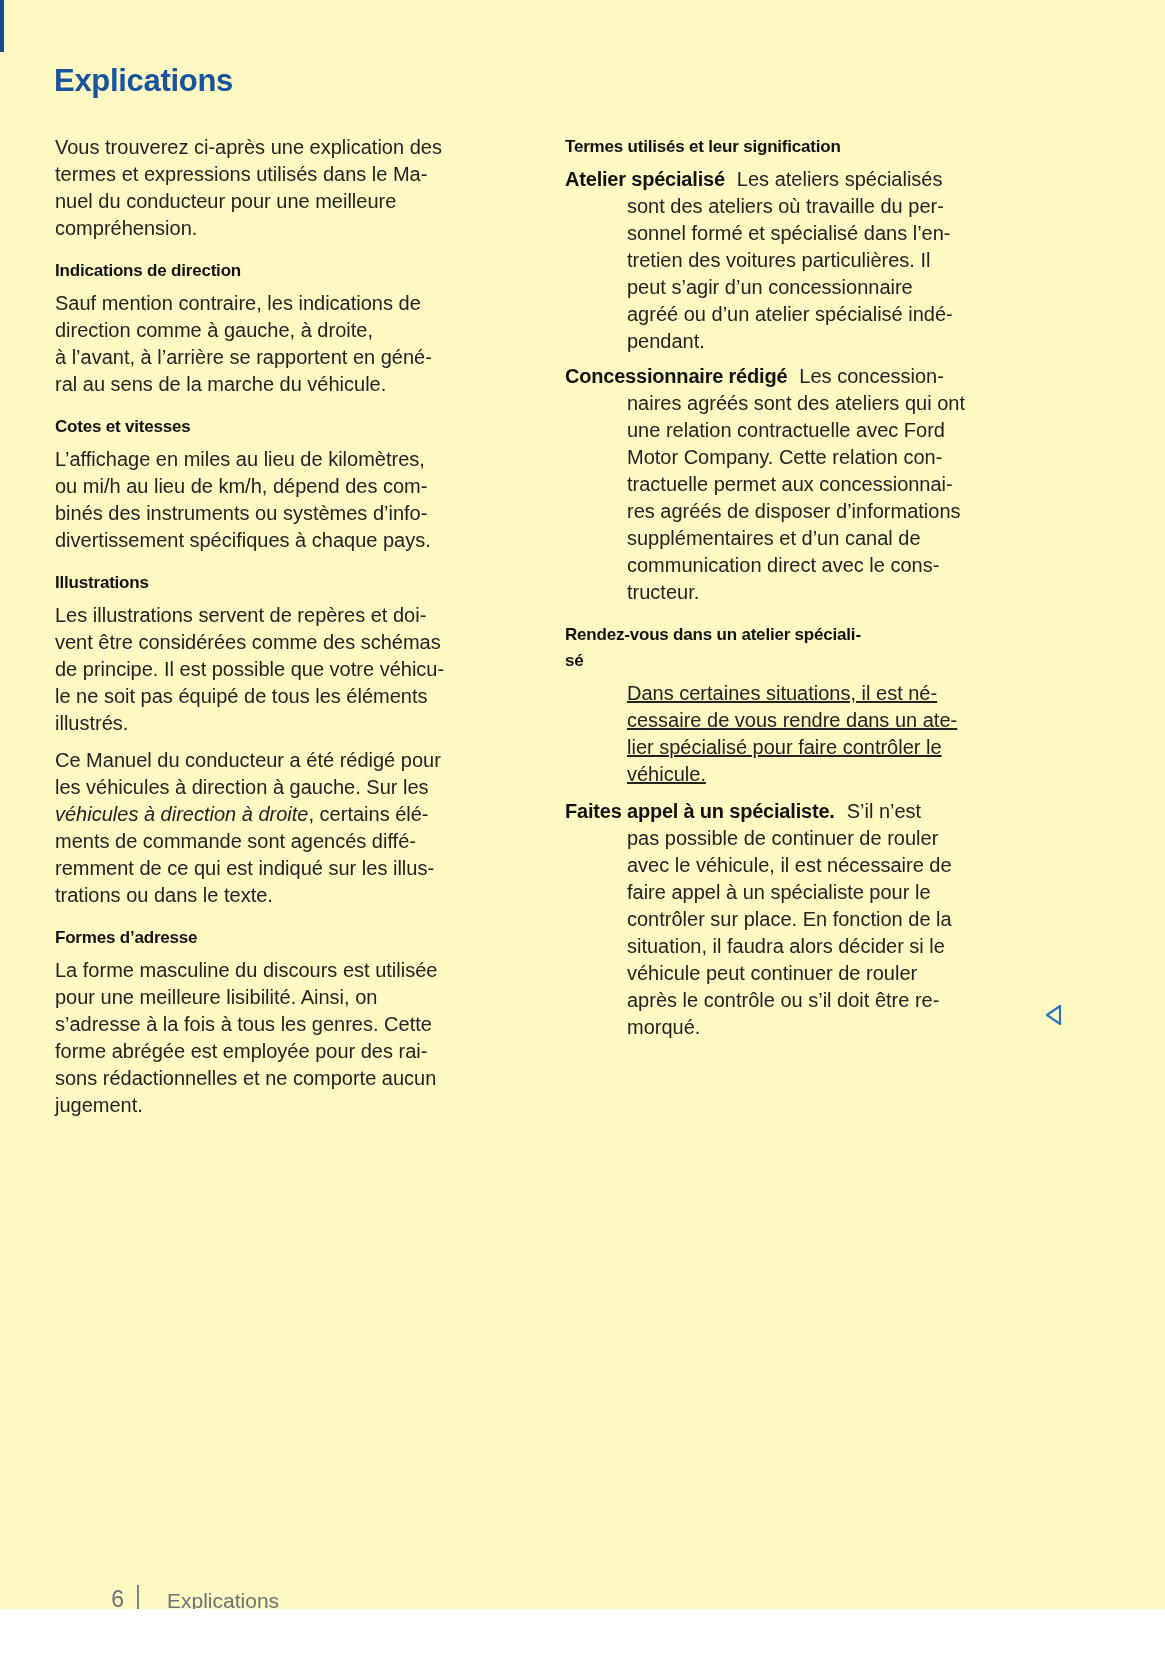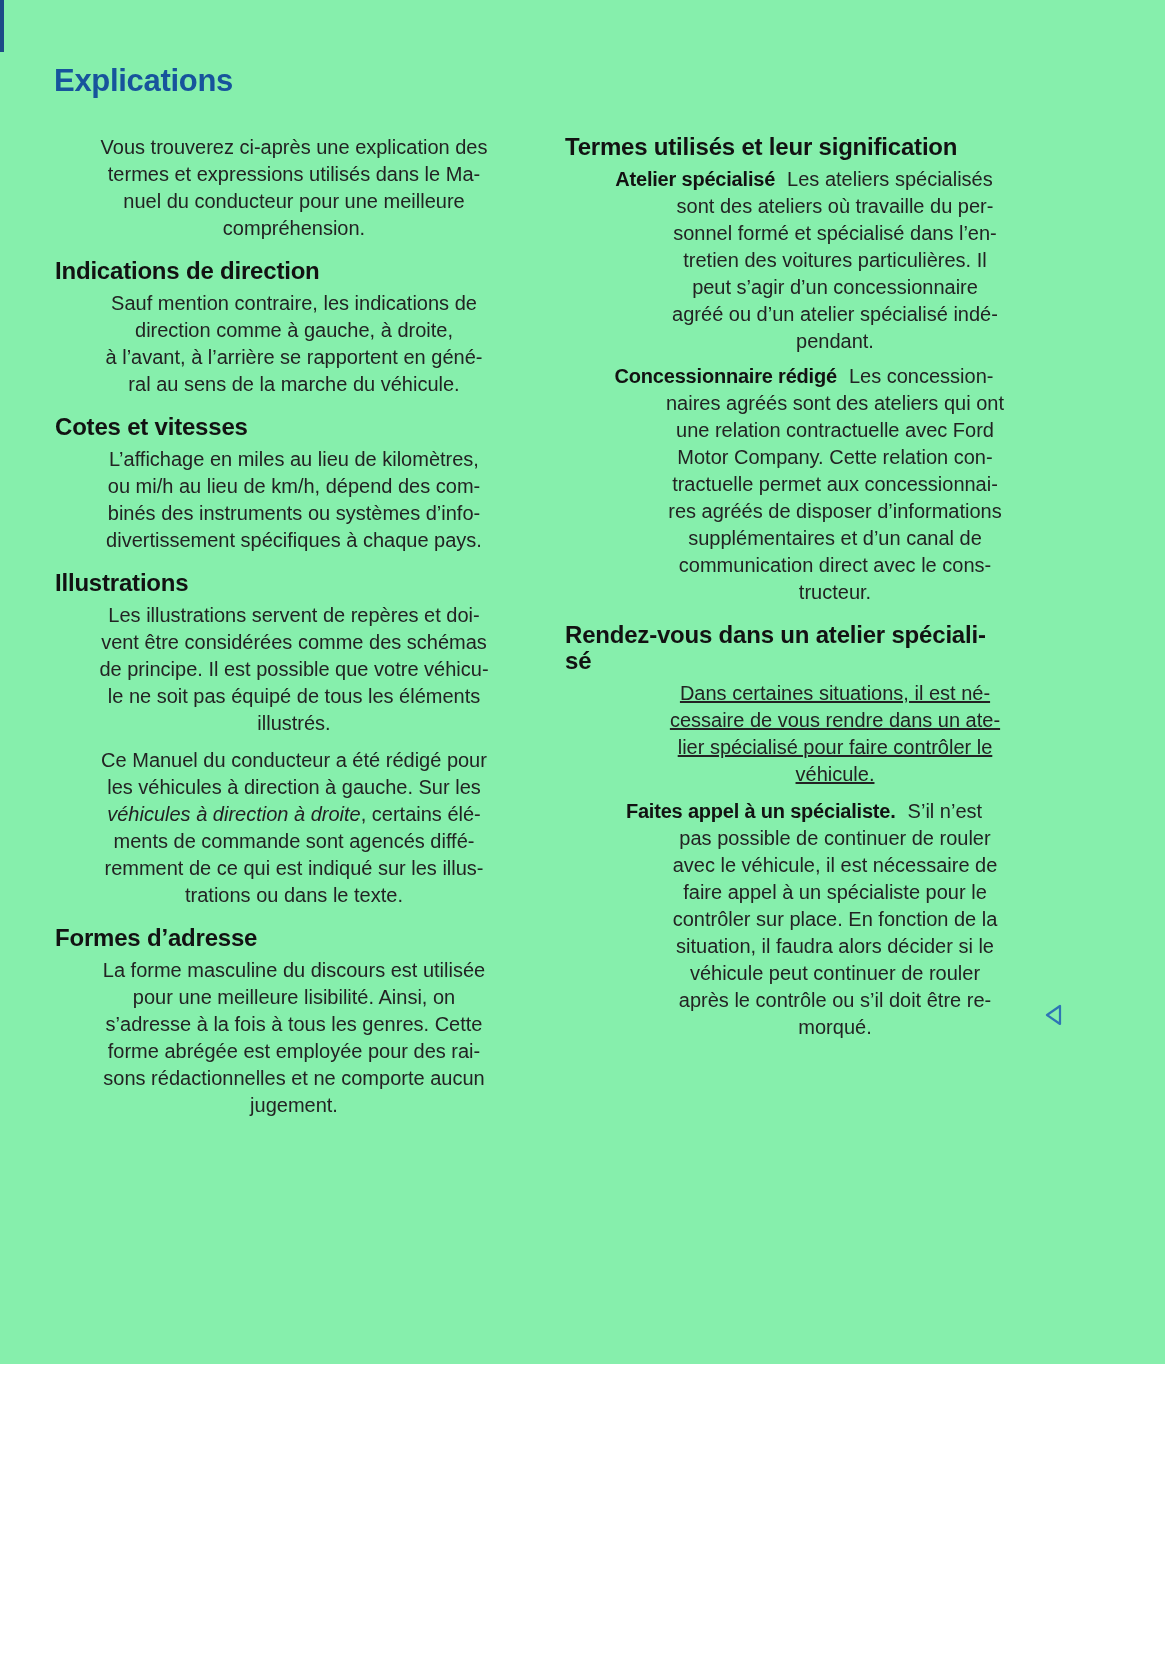--- a/index.html
+++ b/index.html
@@ -1,20 +1,20 @@
 <!DOCTYPE html>
 <html lang="fr"><head>
 <meta charset="utf-8">
 <style>
   html, body { margin: 0; padding: 0; background: #ffffff; }
   .page {
     position: relative;
     width: 1165px;
-    height: 1364px;
-    background: #86efac;
+    height: 1609px;
+    background: #fef9c3;
     font-family: "Liberation Sans", sans-serif;
     color: #232323;
     overflow: hidden;
   }
   .edge-mark {
     position: absolute;
     left: 0; top: 0;
     width: 4px; height: 52px;
     background: #1d4b87;
   }
@@ -29,24 +29,24 @@
   }
   .col {
     position: absolute;
     top: 134px;
     width: 478px;
     font-size: 20px;
     line-height: 27px;
   }
   .col-left  { left: 55px;  }
   .col-right { left: 565px; }
-  .col p { margin: 0 0 10px 0; white-space: pre-line; text-align: center; }
+  .col p { margin: 0 0 10px 0; white-space: pre-line; }
   .col h3 {
     margin: 16px 0 6px 0;
-    font-size: 24px;
+    font-size: 17px;
     line-height: 26px;
     font-weight: bold;
     letter-spacing: -0.2px;
     color: #121212;
     white-space: pre-line;
   }
   .col h3:first-child { margin-top: 0; }
   .def {
     padding-left: 62px;
     text-indent: -62px;

